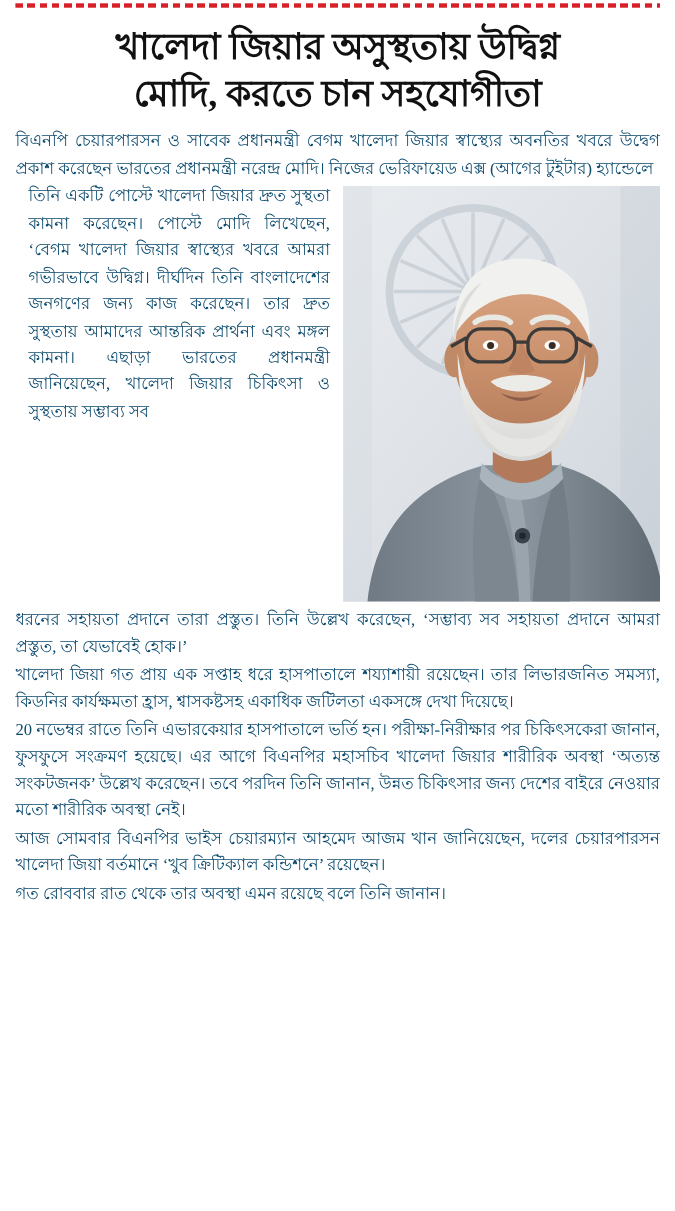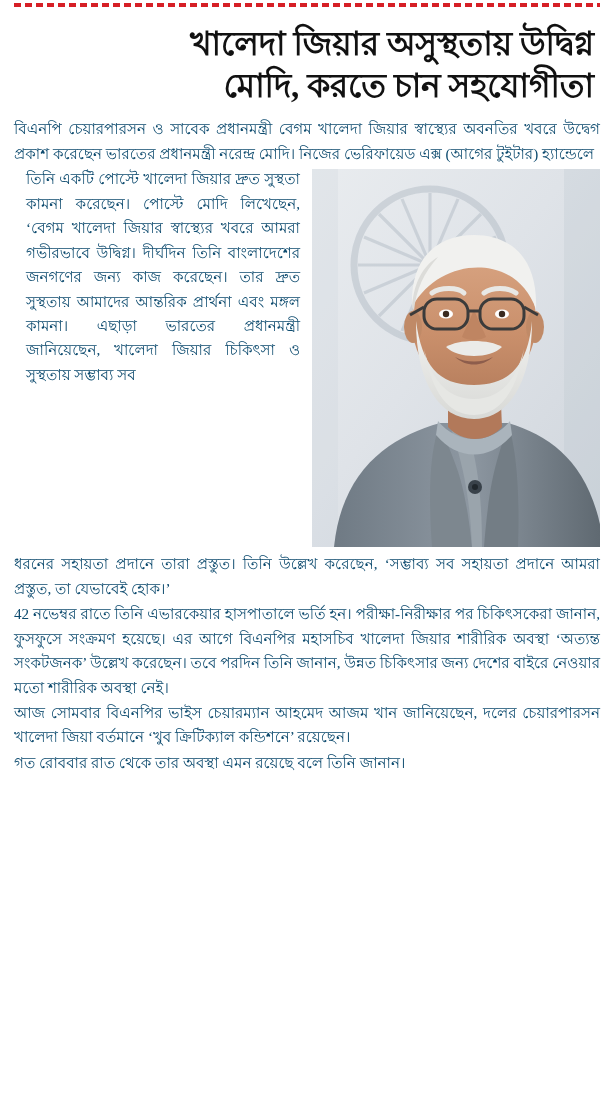--- a/index.html
+++ b/index.html
@@ -25,21 +25,21 @@
     width: 100%;
     height: 4px;
     margin: 3px 0 6px 0;
     background-image: repeating-linear-gradient(
       to right,
       #d61f26 0px, #d61f26 7px,
       #ffffff 7px, #ffffff 11px
     );
   }
   .headline {
-    text-align: right;
+    text-align: center;
     font-family: "Liberation Serif", serif;
     font-weight: bold;
     font-size: 33px;
     line-height: 1.28;
     letter-spacing: -0.2px;
     color: #111111;
     margin: 16px 6px 10px 6px;
   }
   .headline .line {
     display: block;
@@ -203,19 +203,20 @@
     </div>
 
     <div class="wrap-col">
       <p>তিনি একটি পোস্টে খালেদা জিয়ার দ্রুত সুস্থতা কামনা করেছেন। পোস্টে মোদি লিখেছেন, ‘বেগম খালেদা জিয়ার স্বাস্থ্যের খবরে আমরা গভীরভাবে উদ্বিগ্ন। দীর্ঘদিন তিনি বাংলাদেশের জনগণের জন্য কাজ করেছেন। তার দ্রুত সুস্থতায় আমাদের আন্তরিক প্রার্থনা এবং মঙ্গল কামনা। এছাড়া ভারতের প্রধানমন্ত্রী জানিয়েছেন, খালেদা জিয়ার চিকিৎসা ও সুস্থতায় সম্ভাব্য সব</p>
     </div>
 
     <div class="clear"></div>
 
     <div class="after-img">
       <p>ধরনের সহায়তা প্রদানে তারা প্রস্তুত। তিনি উল্লেখ করেছেন, ‘সম্ভাব্য সব সহায়তা প্রদানে আমরা প্রস্তুত, তা যেভাবেই হোক।’</p>
-      <p>42 নভেম্বর রাতে তিনি এভারকেয়ার হাসপাতালে ভর্তি হন। পরীক্ষা-নিরীক্ষার পর চিকিৎসকেরা জানান, ফুসফুসে সংক্রমণ হয়েছে। এর আগে বিএনপির মহাসচিব খালেদা জিয়ার শারীরিক অবস্থা ‘অত্যন্ত সংকটজনক’ উল্লেখ করেছেন। তবে পরদিন তিনি জানান, উন্নত চিকিৎসার জন্য দেশের বাইরে নেওয়ার মতো শারীরিক অবস্থা নেই।</p>
+      <p>খালেদা জিয়া গত প্রায় এক সপ্তাহ ধরে হাসপাতালে শয্যাশায়ী রয়েছেন। তার লিভারজনিত সমস্যা, কিডনির কার্যক্ষমতা হ্রাস, শ্বাসকষ্টসহ একাধিক জটিলতা একসঙ্গে দেখা দিয়েছে।</p>
+      <p>20 নভেম্বর রাতে তিনি এভারকেয়ার হাসপাতালে ভর্তি হন। পরীক্ষা-নিরীক্ষার পর চিকিৎসকেরা জানান, ফুসফুসে সংক্রমণ হয়েছে। এর আগে বিএনপির মহাসচিব খালেদা জিয়ার শারীরিক অবস্থা ‘অত্যন্ত সংকটজনক’ উল্লেখ করেছেন। তবে পরদিন তিনি জানান, উন্নত চিকিৎসার জন্য দেশের বাইরে নেওয়ার মতো শারীরিক অবস্থা নেই।</p>
       <p>আজ সোমবার বিএনপির ভাইস চেয়ারম্যান আহমেদ আজম খান জানিয়েছেন, দলের চেয়ারপারসন খালেদা জিয়া বর্তমানে ‘খুব ক্রিটিক্যাল কন্ডিশনে’ রয়েছেন।</p>
       <p class="tail">গত রোববার রাত থেকে তার অবস্থা এমন রয়েছে বলে তিনি জানান।</p>
     </div>
 
   </div>
 </div>
 
 </body></html>

